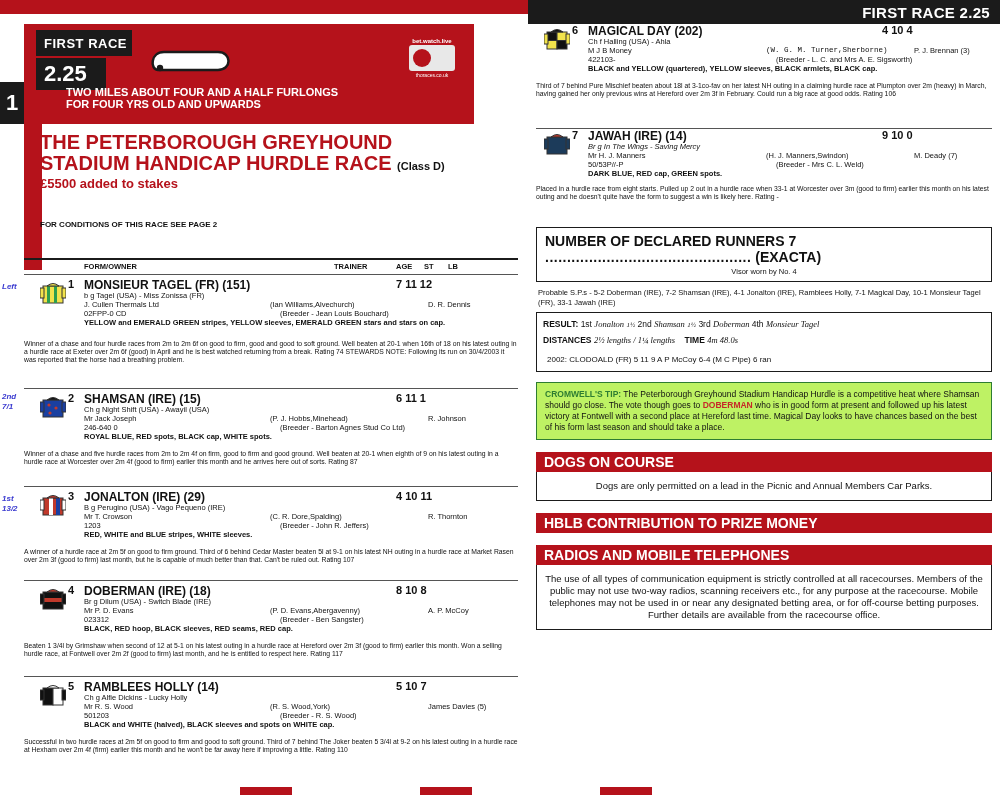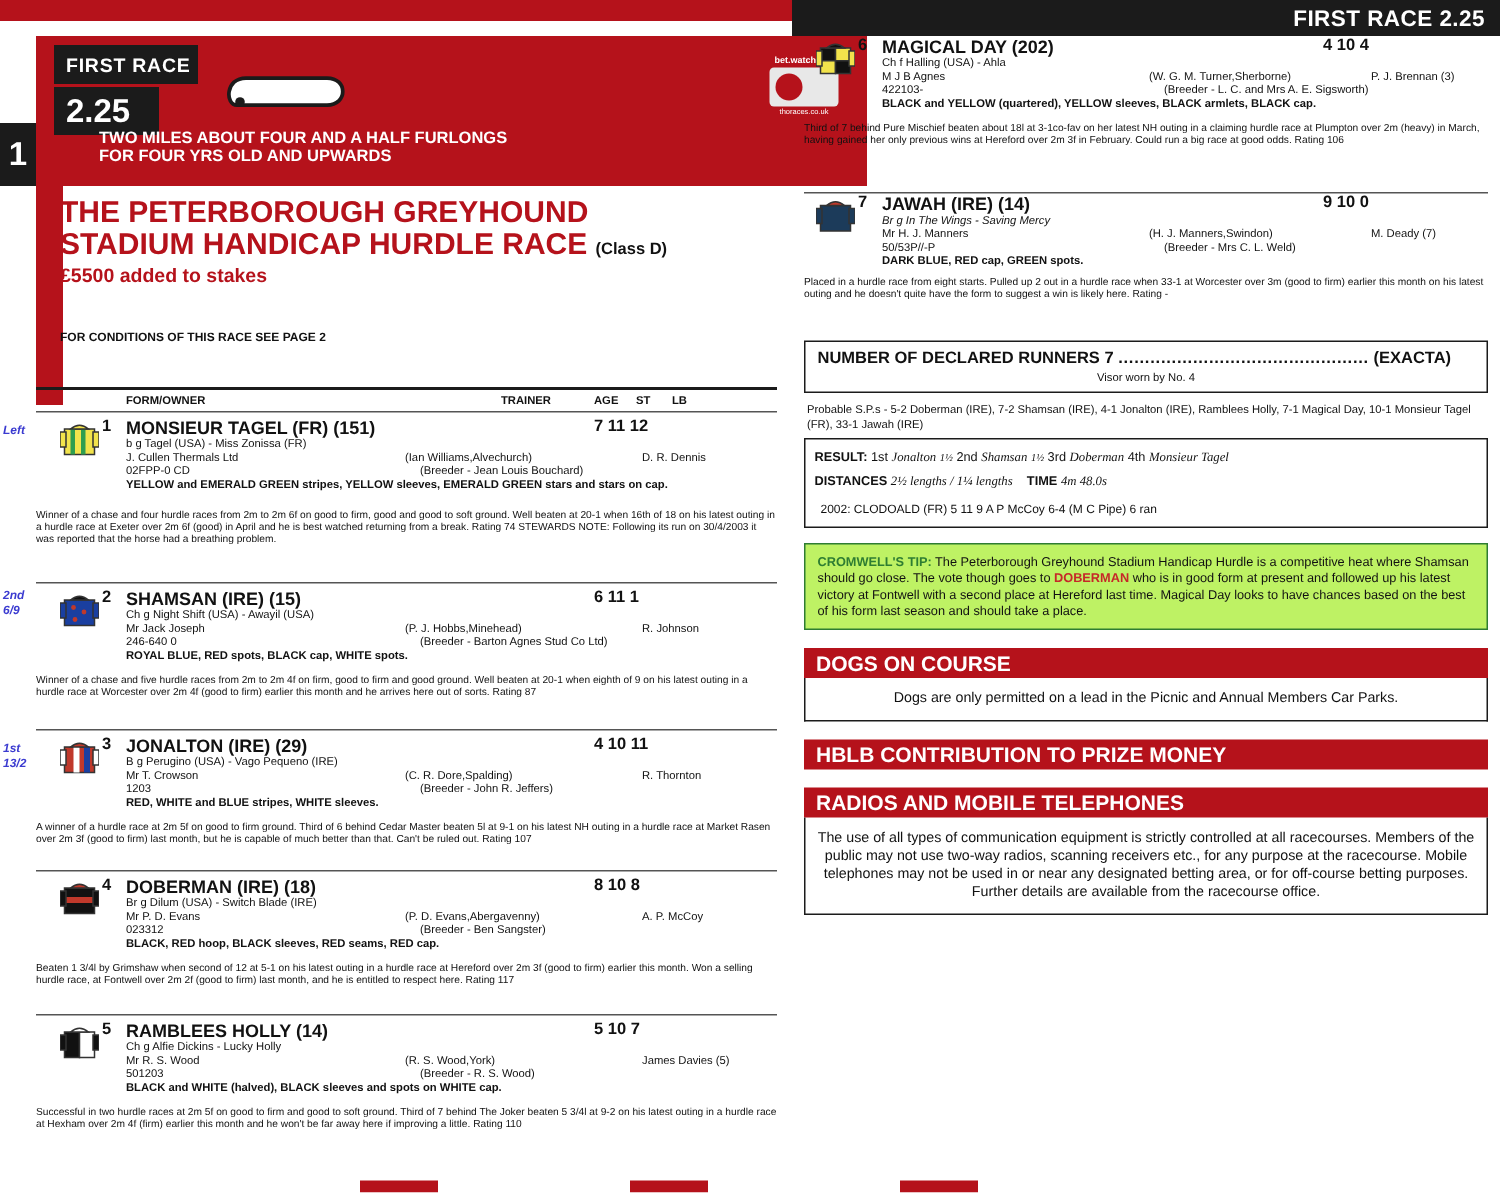--- a/index.html
+++ b/index.html
@@ -29,21 +29,21 @@
   }
   .topbar-mid {
     position:absolute; left:0; top:14px; width:528px; height:10px;
     background:#ffffff;
   }
 
   
   .left-col { position:absolute; left:0; top:24px; width:528px; height:760px; }
 
   .race-head {
-    position:absolute; left:24px; top:0; width:554px; height:100px;
+    position:absolute; left:24px; top:0; width:450px; height:100px;
     background:#b5121b;
   }
   .firstrace-box {
     position:absolute; left:12px; top:6px; width:96px; height:26px;
     background:#1b1b1b; color:#fff;
     font-size:13px; font-weight:bold; letter-spacing:0.5px;
     padding:6px 0 0 8px;
   }
   .time-box {
     position:absolute; left:12px; top:34px; width:70px; height:32px;
@@ -126,21 +126,21 @@
   
   .right-col { position:absolute; left:528px; top:24px; width:472px; height:760px;
                padding:0 8px 0 8px; }
   .rrunner { position:relative; width:456px; }
   .rsilk { position:absolute; left:8px; top:2px; width:26px; height:30px; }
 
   .box {
     border:1px solid #1b1b1b; margin:6px 0 0 0; padding:5px 8px;
     font-size:8px;
   }
-  .declared { font-size:11px; font-weight:bold; }
+  .declared { font-size:14px; font-weight:bold; }
   .dot-line { letter-spacing:0.5px; }
   .visor { font-size:7.5px; text-align:center; margin-top:2px; }
   .sps { font-size:7.5px; line-height:10px; margin-top:6px; padding:0 2px; }
   .result-box { border:1px solid #1b1b1b; margin-top:4px; padding:4px 6px;
                 font-size:8.5px; line-height:15px; }
   .hand { font-family:"Liberation Serif", serif; font-style:italic; color:#111; }
   .result-2002 { font-size:8px; margin-top:4px; padding-left:4px; }
 
   .tipbox { border:1px solid #2e7d32; background:#bef264; margin-top:10px;
             padding:6px 8px; font-size:8.5px; line-height:11px; }
@@ -331,21 +331,21 @@
       <div class="rform">501203</div>
       <div class="rtrainer">(R. S. Wood,York)</div>
       <div class="rbreeder">(Breeder - R. S. Wood)</div>
       <div class="rjockey">James Davies (5)</div>
       <div class="rcolours">BLACK and WHITE (halved), BLACK sleeves and spots on WHITE cap.</div>
       <div class="rcomment" style="top:58px;">Successful in two hurdle races at 2m 5f on good to firm and good to soft ground. Third of 7 behind The Joker beaten 5 3/4l at 9-2 on his latest outing in a hurdle race at Hexham over 2m 4f (firm) earlier this month and he won't be far away here if improving a little. Rating 110</div>
     </div>
 
     <div class="margin-note" style="left:2px; top:258px;">Left</div>
     <div class="margin-note" style="left:2px; top:368px;">2nd</div>
-    <div class="margin-note" style="left:2px; top:378px;">6/9</div>
+    <div class="margin-note" style="left:2px; top:378px;">7/1</div>
     <div class="margin-note" style="left:2px; top:470px;">1st</div>
     <div class="margin-note" style="left:2px; top:480px;">13/2</div>
   </div>
 
   <div class="right-col">
 
     <div class="rrunner" style="height:104px;">
       <div class="rsilk">
         <svg width="26" height="30" viewBox="0 0 26 30">
           <rect x="3" y="6" width="10" height="8.5" fill="#111111" stroke="#333"></rect>
@@ -354,23 +354,23 @@
           <rect x="13" y="14.5" width="10" height="8.5" fill="#111111" stroke="#333"></rect>
           <rect x="0" y="8" width="4" height="10" fill="#f2e34c" stroke="#333"></rect>
           <rect x="22" y="8" width="4" height="10" fill="#f2e34c" stroke="#333"></rect>
           <path d="M7 6 q6 -5 12 0 z" fill="#111111" stroke="#333"></path>
         </svg>
       </div>
       <div class="rnum" style="left:36px;">6</div>
       <div class="rname" style="left:52px;">MAGICAL DAY (202)</div>
       <div class="rnums" style="right:0;width:110px;">4  10  4</div>
       <div class="rbreed" style="left:52px;">Ch f Halling (USA) - Ahla</div>
-      <div class="rowner" style="left:52px;">M J B Agnes</div>
+      <div class="rowner" style="left:52px;">M J B Money</div>
       <div class="rform" style="left:52px;">422103-</div>
-      <div class="rtrainer" style="left:230px;">(W. G. M. Turner,Sherborne)</div>
+      <div class="rtrainer" style="left:230px;font-family:Liberation Mono, monospace;">(W. G. M. Turner,Sherborne)</div>
       <div class="rbreeder" style="left:240px;">(Breeder - L. C. and Mrs A. E. Sigsworth)</div>
       <div class="rjockey" style="left:378px;">P. J. Brennan (3)</div>
       <div class="rcolours" style="left:52px;">BLACK and YELLOW (quartered), YELLOW sleeves, BLACK armlets, BLACK cap.</div>
       <div class="rcomment" style="position:absolute; top:58px; left:0; width:456px;">Third of 7 behind Pure Mischief beaten about 18l at 3-1co-fav on her latest NH outing in a claiming hurdle race at Plumpton over 2m (heavy) in March, having gained her only previous wins at Hereford over 2m 3f in February. Could run a big race at good odds. Rating 106</div>
     </div>
     <div style="height:1px;background:#555;width:456px;"></div>
 
     <div class="rrunner" style="height:92px;">
       <div class="rsilk">
         <svg width="26" height="30" viewBox="0 0 26 30">

